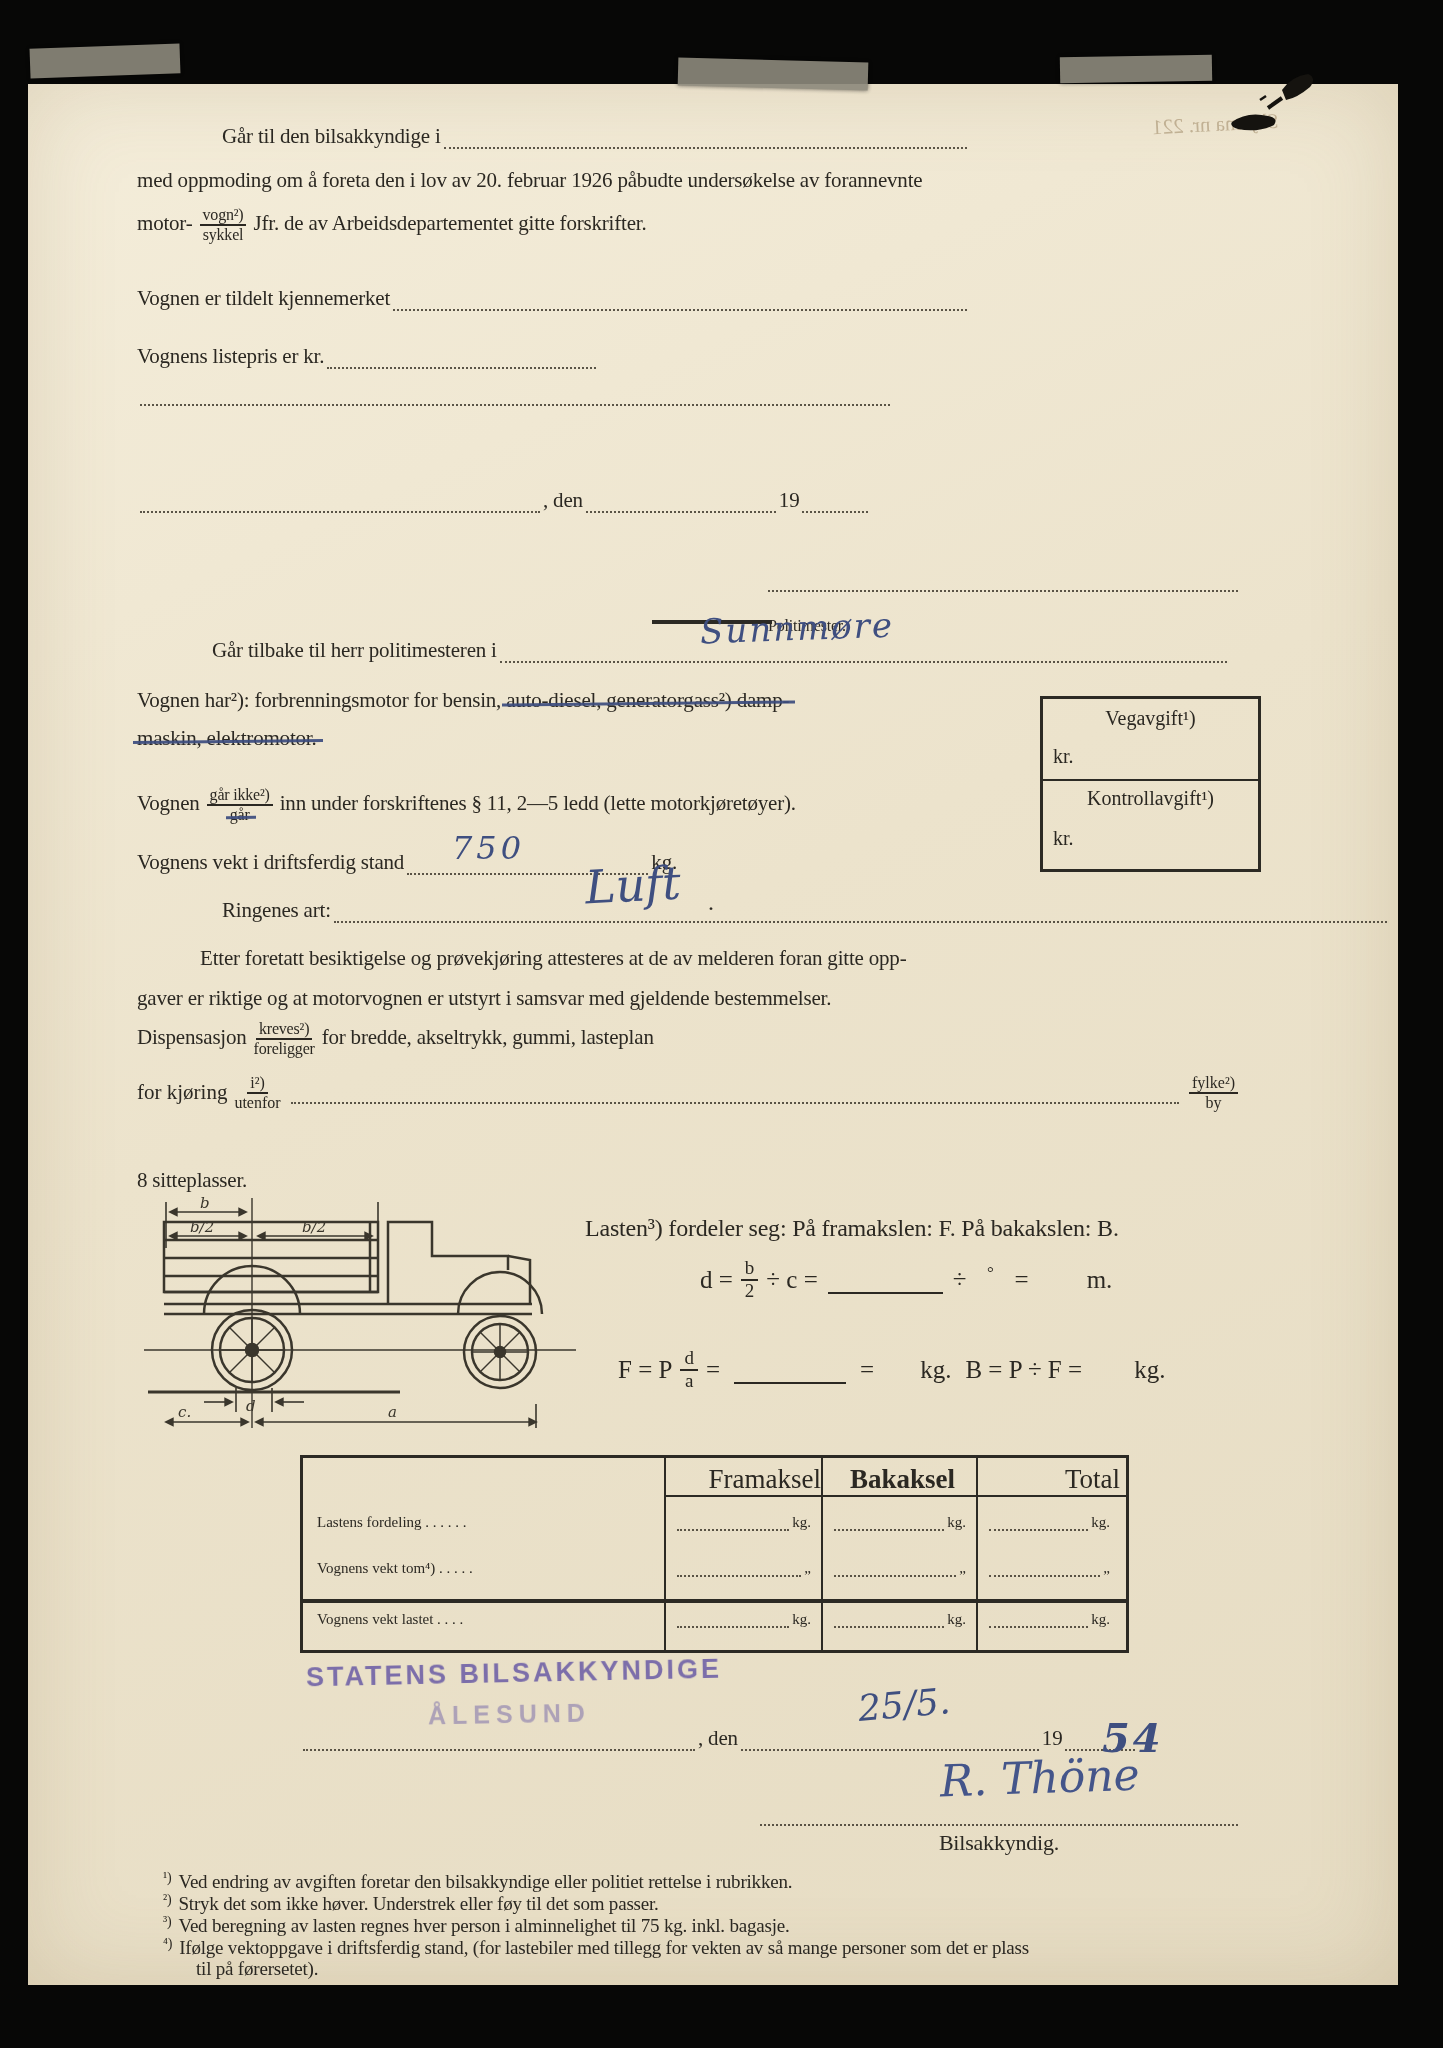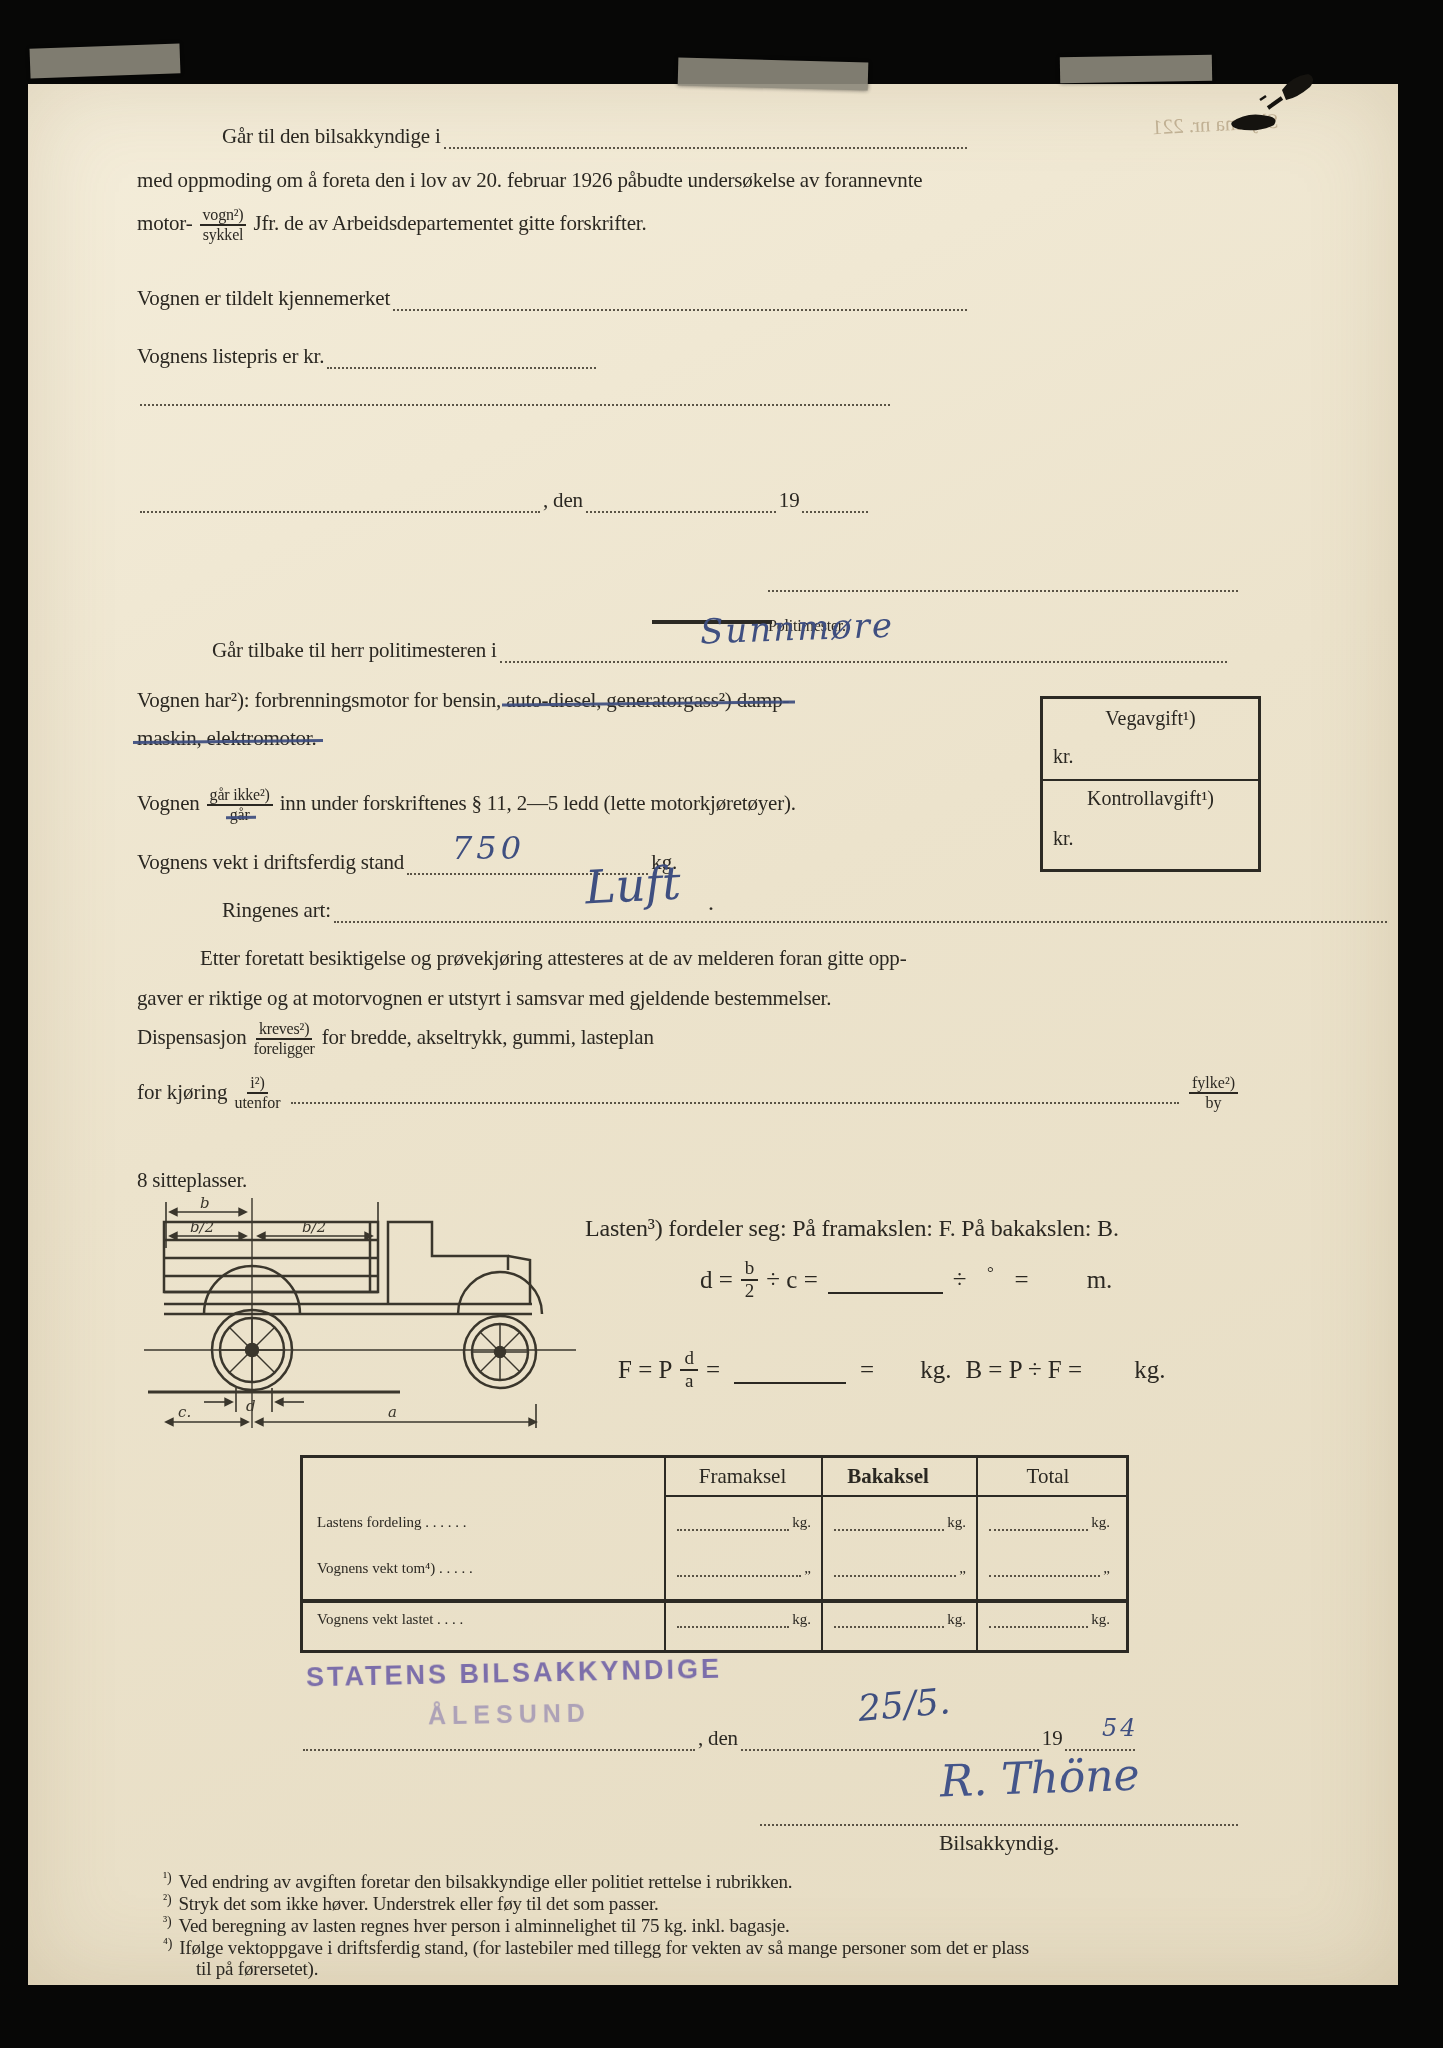--- a/index.html
+++ b/index.html
@@ -26,21 +26,21 @@
   .ink{position:absolute;font-family:"DejaVu Serif",serif;font-style:italic;color:#3f4f80;white-space:nowrap;}
   .stamp{position:absolute;font-family:"Liberation Sans","DejaVu Sans",sans-serif;font-weight:bold;
          white-space:nowrap;color:rgba(104,90,164,.85);filter:blur(.4px);}
   .box{position:absolute;border:3px solid #2c2a24;font-size:20px;}
   .box .hl{position:absolute;left:0;right:0;height:2px;background:#2c2a24;}
   .tbl{position:absolute;border:3px solid #2c2a24;}
   .tbl .vl{position:absolute;top:0;bottom:0;width:2px;background:#2c2a24;}
   .tbl .hl{position:absolute;height:2px;background:#2c2a24;}
   .tbl .hl.heavy{height:3.5px;}
   .cell{position:absolute;display:flex;align-items:flex-end;font-size:15px;}
-  .hcell{position:absolute;text-align:center;font-size:21px;white-space:nowrap;}
+  .hcell{position:absolute;text-align:right;font-size:27px;white-space:nowrap;}
   .fn{position:absolute;font-size:19px;white-space:nowrap;letter-spacing:-.2px;}
   .fnum{font-size:14px;vertical-align:6px;margin-right:7px;}
   .ghost{position:absolute;transform:scaleX(-1) rotate(3deg);color:rgba(150,125,90,.5);font-size:21px;white-space:nowrap;}
   .fline{position:absolute;display:flex;align-items:center;white-space:nowrap;}
 </style>
 </head>
 <body>
 
 <div class="scan">
   <div class="paper"></div>
@@ -317,21 +317,21 @@
   <div class="stamp" style="left:428px;top:1700px;font-size:25px;letter-spacing:6px;opacity:.55;transform:rotate(-1deg);">ÅLESUND</div>
 
   <div class="row" style="left:300px;top:1726px;width:866px;">
     <span class="dots" style="flex:0 0 392px;"></span>
     <span>, den</span>
     <span class="dots" style="flex:0 0 298px;"></span>
     <span>19</span>
     <span class="dots" style="flex:0 0 70px;"></span>
   </div>
   <div class="ink" style="left:858px;top:1684px;font-size:36px;transform:rotate(-5deg);">25/5.</div>
-  <div class="ink" style="left:1102px;top:1714px;font-size:24px;letter-spacing:3px;">54</div>
+  <div class="ink" style="left:1102px;top:1714px;font-size:40px;letter-spacing:3px;font-weight:bold;">54</div>
 
   <div class="ink" style="left:940px;top:1752px;font-size:44px;transform:rotate(-2deg);color:#44558a;">R. Thöne</div>
   <div class="dline" style="left:760px;top:1824px;width:478px;"></div>
   <div class="t" style="left:760px;top:1830px;width:478px;text-align:center;font-size:22px;">Bilsakkyndig.</div>
 
   <div class="fn" style="left:163px;top:1870px;">
     <span class="fnum">¹)</span><span>Ved endring av avgiften foretar den bilsakkyndige eller politiet rettelse i rubrikken.</span>
   </div>
   <div class="fn" style="left:163px;top:1892px;">
     <span class="fnum">²)</span><span>Stryk det som ikke høver.  Understrek eller føy til det som passer.</span>

